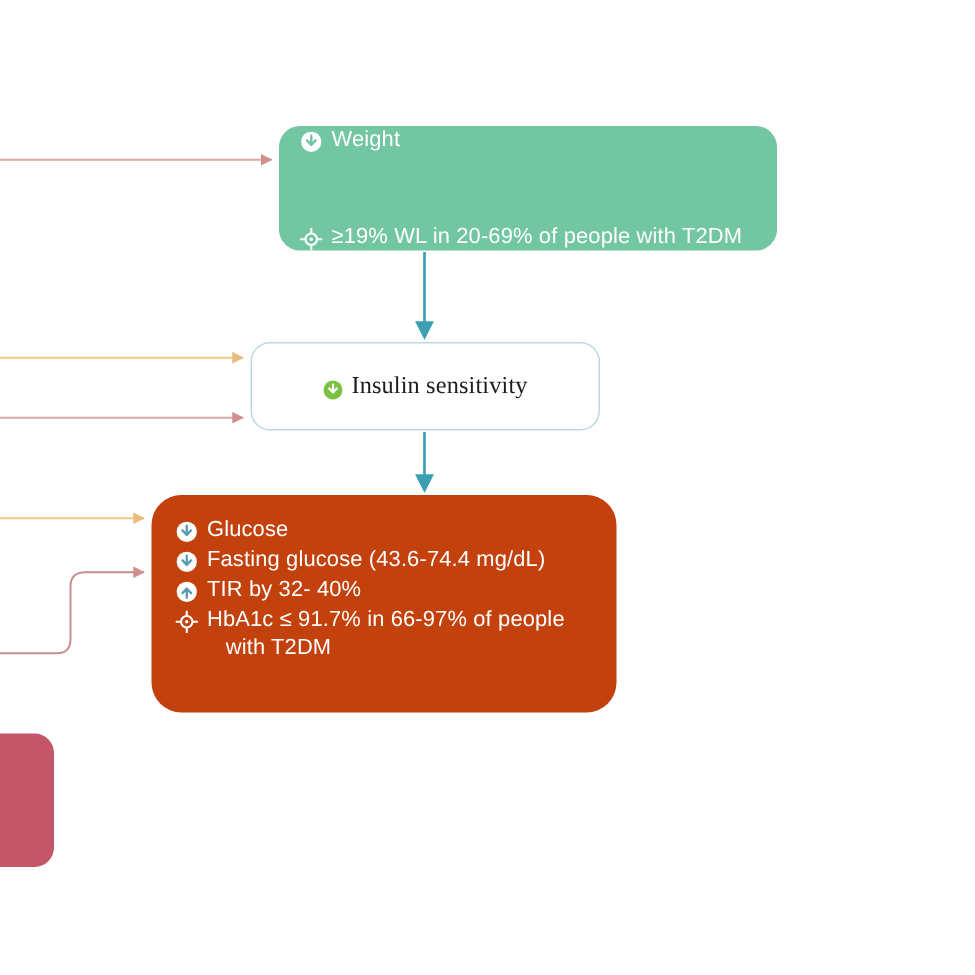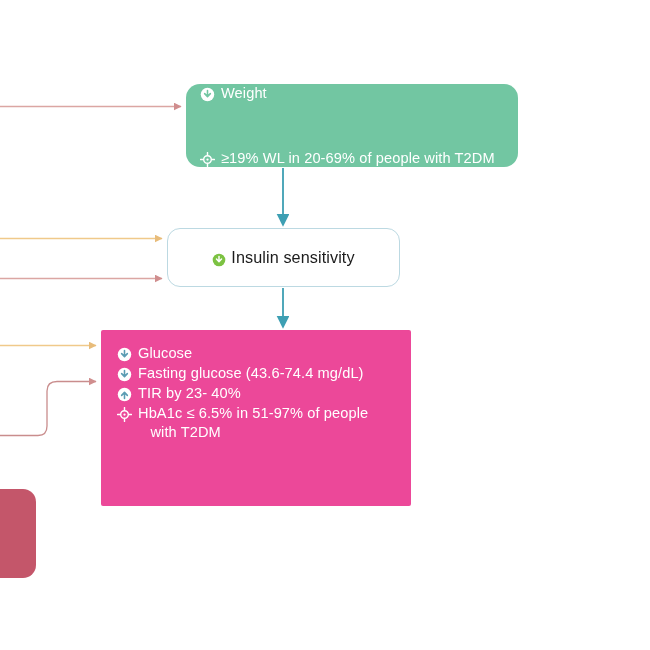--- a/index.html
+++ b/index.html
@@ -60,30 +60,31 @@
   #node-insulin {
     left: 167px;
     top: 228px;
     width: 233px;
     height: 59px;
     background: #ffffff;
     border: 1.3px solid #bcd9e2;
     border-radius: 13px;
     align-items: center;
     justify-content: center;
+    font-family: Liberation Serif, serif;
   }
 
   
   #node-glucose {
     left: 101px;
     top: 330px;
     width: 310px;
-    height: 176px;
-    background: #ec4899;
-    border-radius: 2px;
+    height: 145px;
+    background: #c2410c;
+    border-radius: 20px;
     padding: 14px 0 14px 16px;
     justify-content: flex-start;
   }
 
   
   #node-predictors {
     left: -64px;
     top: 489px;
     width: 100px;
     height: 89px;
@@ -224,30 +225,30 @@
       </svg>
       <span class="txt">Fasting glucose (43.6-74.4 mg/dL)</span>
     </div>
 
 
     <div class="row">
       <svg class="ico" viewBox="0 0 20 20">
         <circle cx="10" cy="10" r="9" fill="#ffffff"></circle>
         <path d="M10 15.4 L10 7.8 M6.2 11.2 L10 7.2 L13.8 11.2" stroke="#5b9cb3" stroke-width="2.1" fill="none" stroke-linecap="round" stroke-linejoin="round"></path>
       </svg>
-      <span class="txt">TIR by 23- 40%</span>
+      <span class="txt">TIR by 32- 40%</span>
     </div>
 
     <div class="row">
       <svg class="ico" viewBox="0 0 20 20">
         <circle cx="10" cy="10" r="5.1" fill="none" stroke="#ffffff" stroke-width="1.9"></circle>
         <circle cx="10" cy="10" r="1.5" fill="#ffffff"></circle>
         <path d="M10 0.8 L10 4.2 M10 15.8 L10 19.2 M0.8 10 L4.2 10 M15.8 10 L19.2 10" stroke="#ffffff" stroke-width="1.9" stroke-linecap="round"></path>
       </svg>
-      <span class="txt">HbA1c ≤ 6.5% in 51-97% of people
+      <span class="txt">HbA1c ≤ 91.7% in 66-97% of people
    with T2DM</span>
     </div>
   </div>
 
   <div class="node" id="node-predictors">
     <span class="ptxt">tors</span>
   </div>
 
 </div>
 

